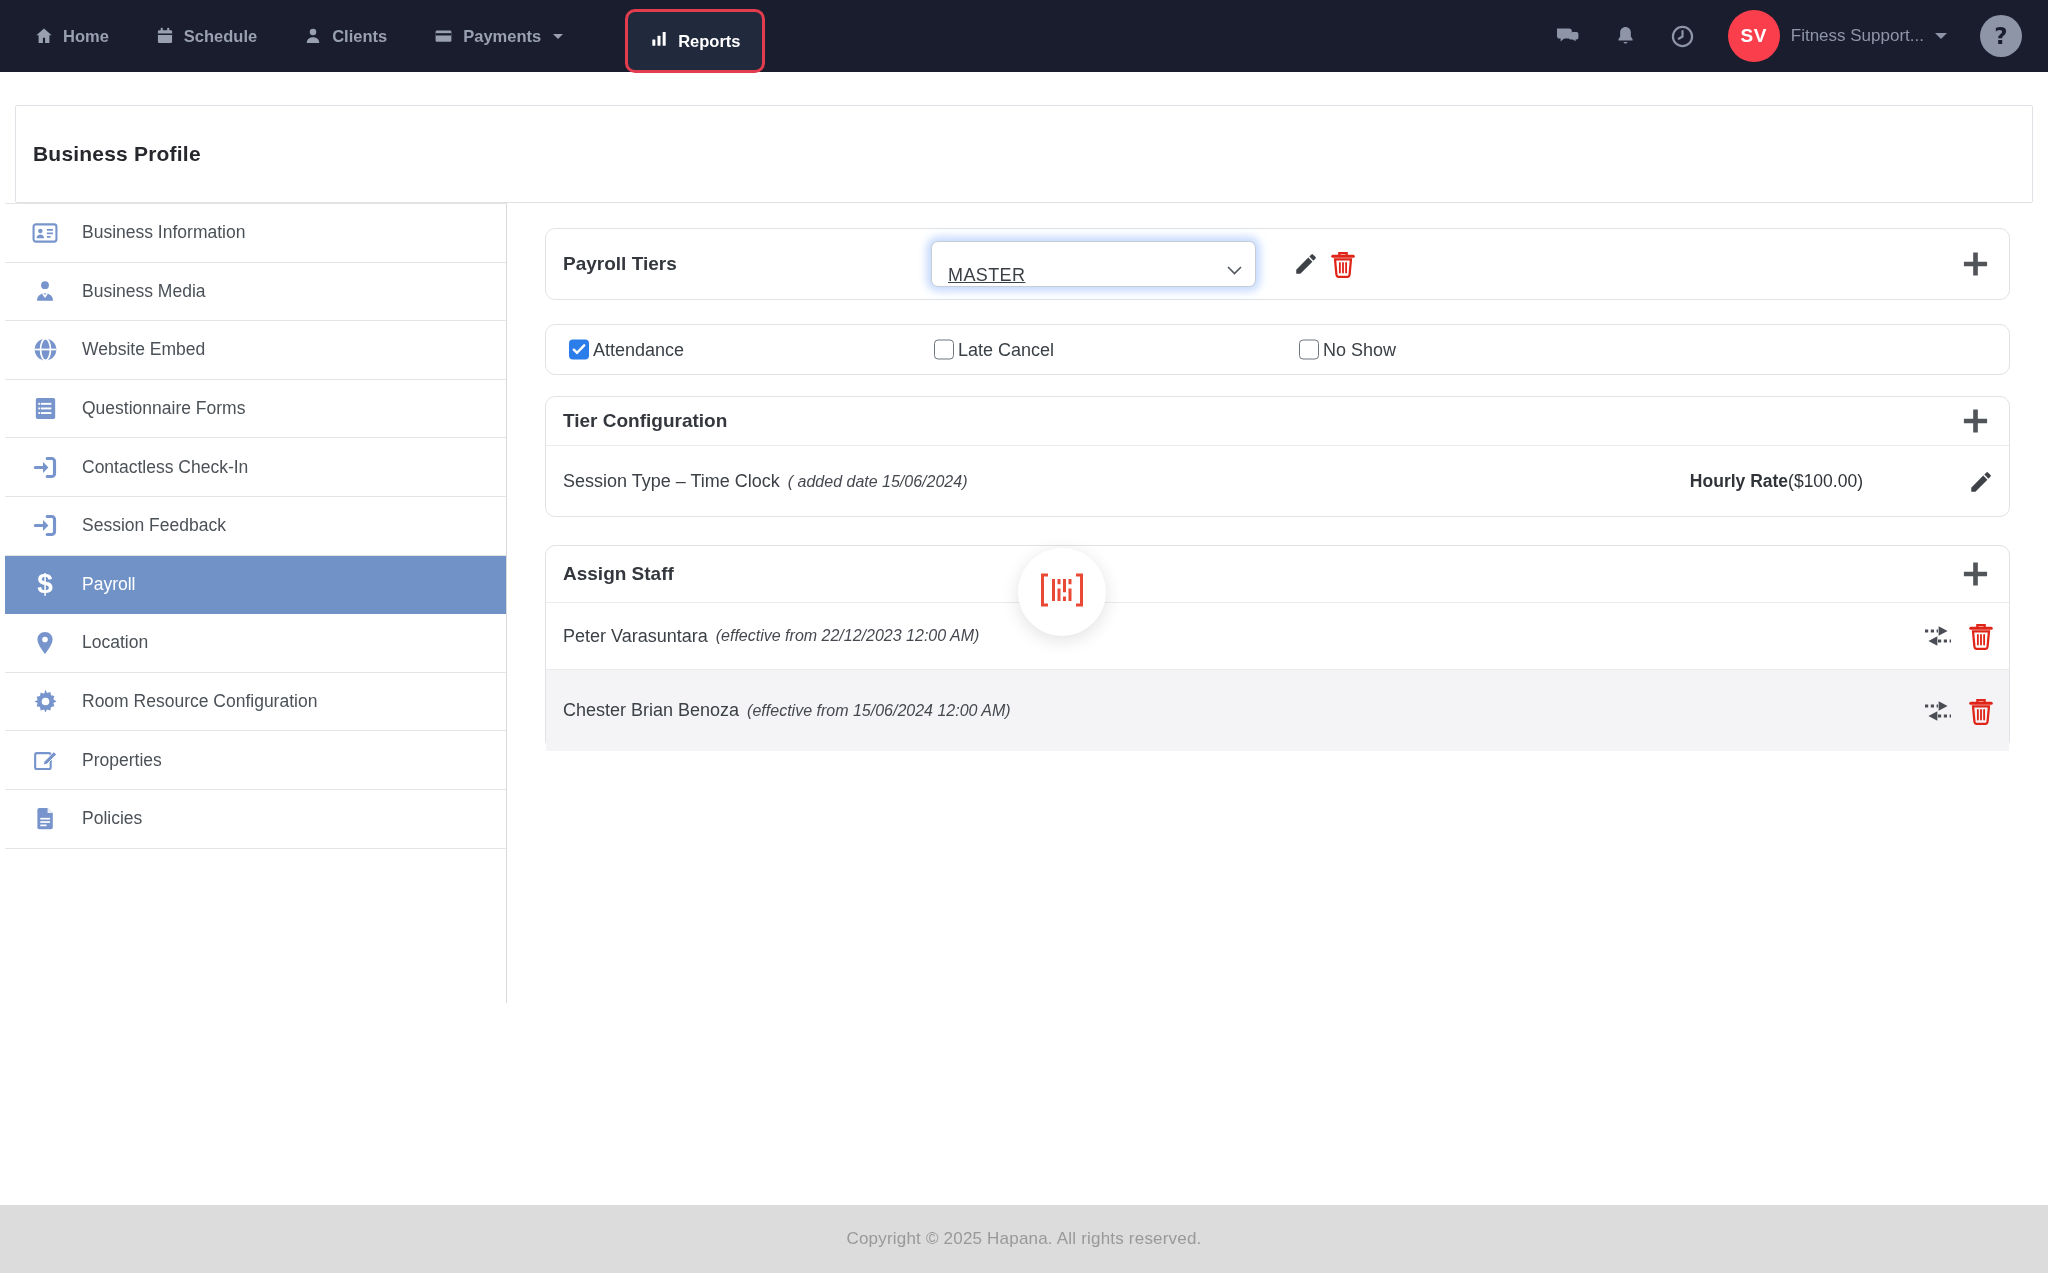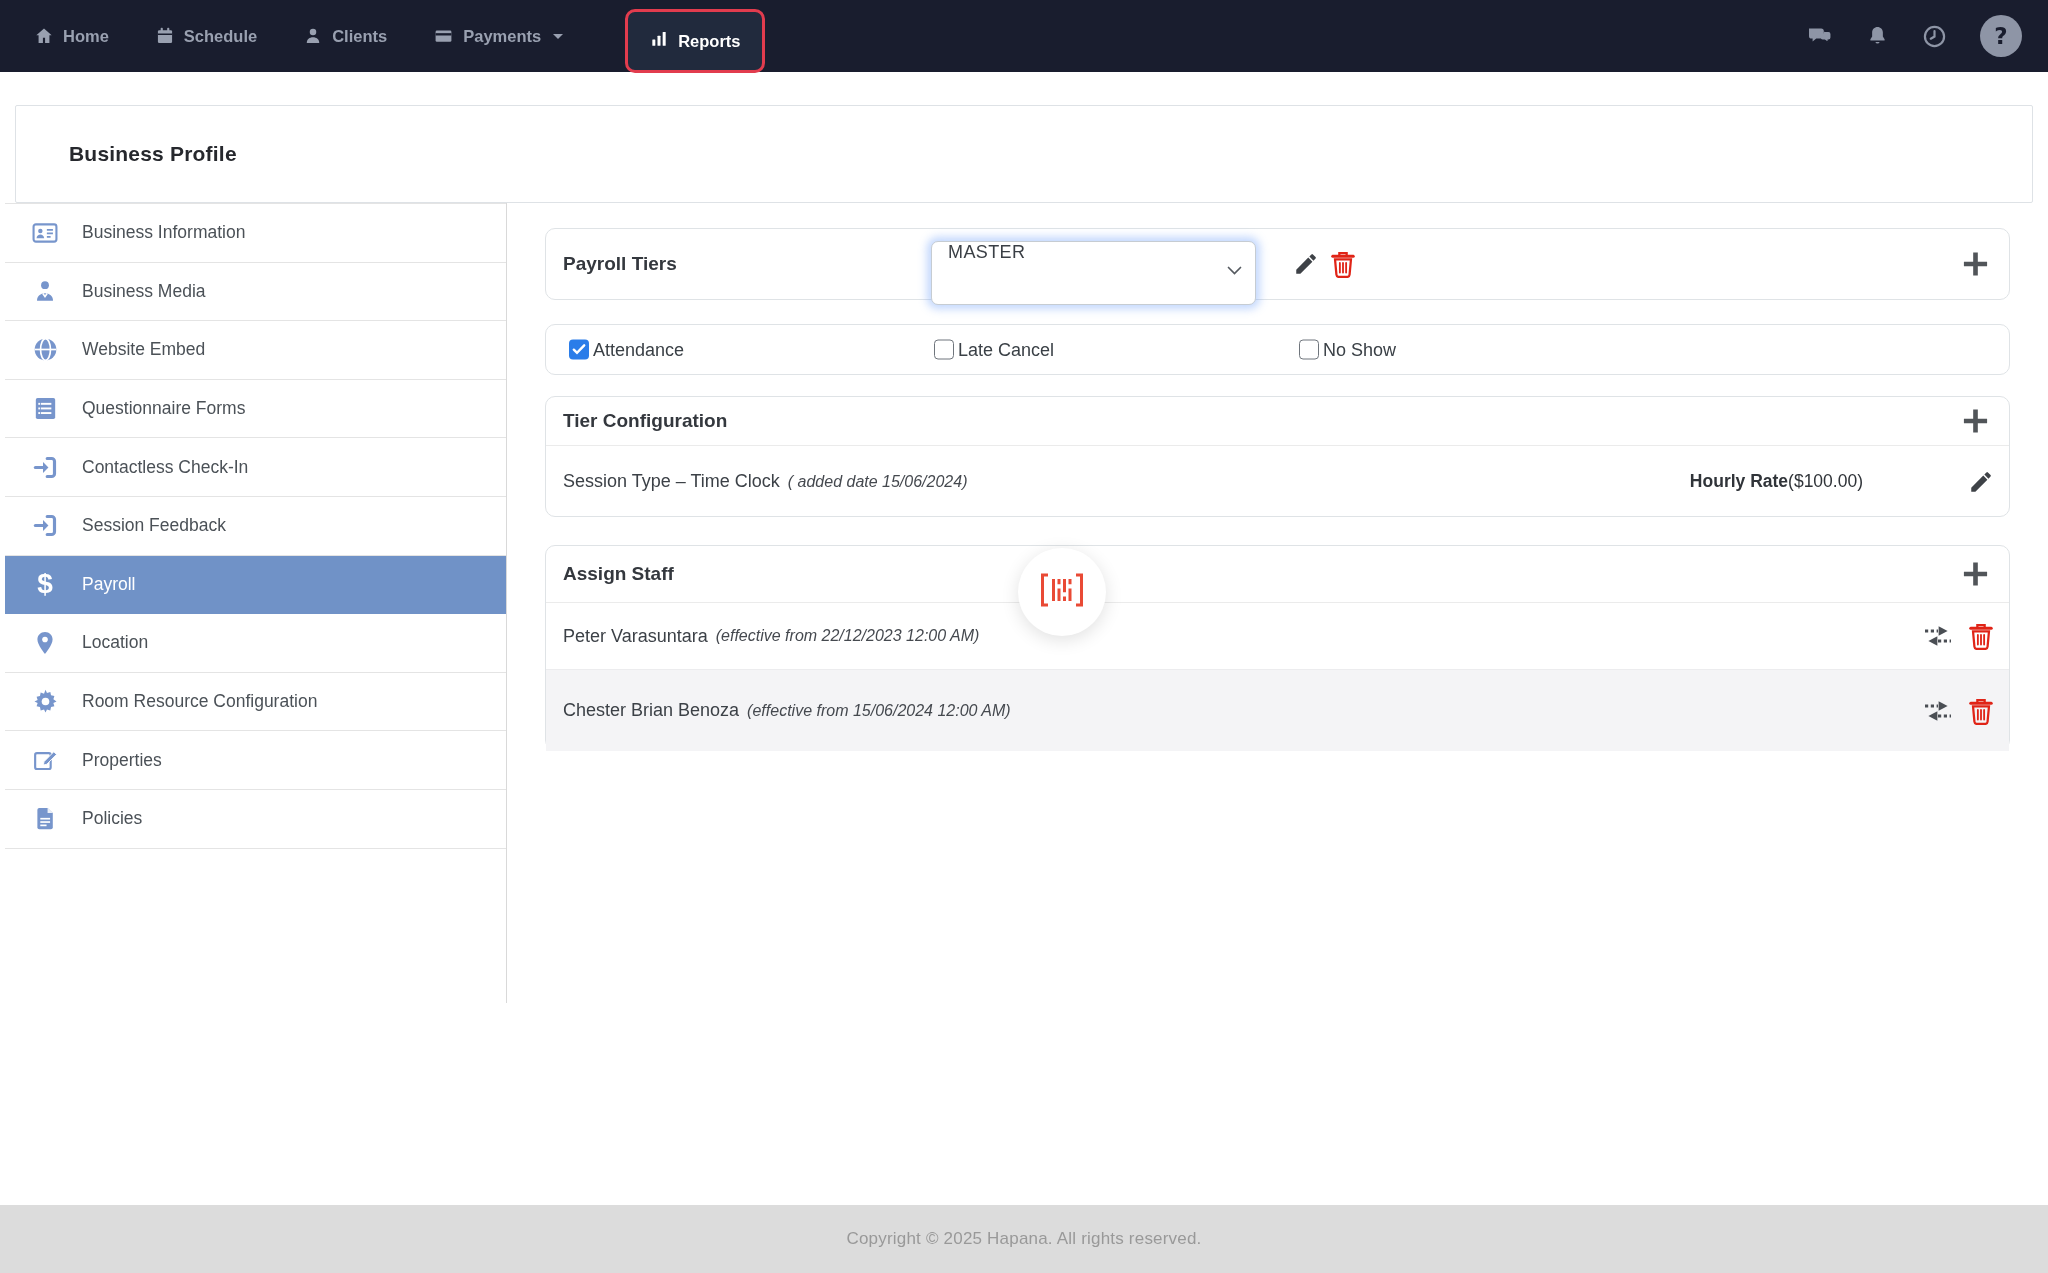--- a/index.html
+++ b/index.html
@@ -16,35 +16,35 @@
   .caret{width:0;height:0;border-left:5px solid transparent;border-right:5px solid transparent;border-top:5px solid #99a0b0;margin-left:3px;}
   .reports-tab{margin-left:16px;border:3px solid #e23c4e;border-radius:10px;background:#212a3d;height:58px;padding:0 21px;display:flex;align-items:center;gap:9px;color:#ffffff;font-size:16.5px;font-weight:700;transform:translateY(5px);cursor:pointer;}
   .nav-right{position:absolute;right:0;top:0;height:72px;display:flex;align-items:center;gap:33px;padding-right:26px;}
   .icon-btn{cursor:pointer;display:flex;align-items:center;}
   .account{display:flex;align-items:center;gap:11px;cursor:pointer;}
   .avatar{width:52px;height:52px;border-radius:50%;background:#fb3e4c;color:#fff;font-weight:700;font-size:19px;display:flex;align-items:center;justify-content:center;letter-spacing:.5px;}
   .account-name{color:#8e95a6;font-size:17px;white-space:nowrap;max-width:138px;overflow:hidden;}
   .caret-lg{width:0;height:0;border-left:6px solid transparent;border-right:6px solid transparent;border-top:6px solid #8e95a6;}
   .help-btn{width:42px;height:42px;border-radius:50%;background:#8e95a6;color:#191d2e;font-weight:800;font-size:23px;display:flex;align-items:center;justify-content:center;cursor:pointer;font-family:"DejaVu Sans",sans-serif;}
   
-  .title-card{position:absolute;left:15px;right:15px;top:105px;height:98px;background:#fff;border:1px solid #dee2e6;border-radius:2px;display:flex;align-items:center;box-sizing:border-box;padding-left:36px;}
+  .title-card{position:absolute;left:15px;right:15px;top:105px;height:98px;background:#fff;border:1px solid #dee2e6;border-radius:2px;display:flex;align-items:center;box-sizing:border-box;}
   .title-card h1{margin:0 0 0 17px;font-size:21px;font-weight:700;color:#26282d;letter-spacing:.2px;}
   
   .sidebar{position:absolute;left:5px;top:203px;width:502px;height:800px;border-right:1px solid #d9d9d9;box-sizing:border-box;background:#fff;}
   .side-list{border-top:1px solid #e4e4e4;}
   .side-item{height:58.6px;display:flex;align-items:center;gap:23px;padding-left:26px;border-bottom:1px solid #e4e4e4;box-sizing:border-box;color:#4b5157;font-size:17.5px;cursor:pointer;}
   .side-item .ic{width:28px;height:28px;flex:none;display:flex;align-items:center;justify-content:center;}
   .side-item.active{background:#7092c7;color:#ffffff;border-bottom-color:#7092c7;}
   .dollar-glyph{font-size:28px;font-weight:700;color:#7795cc;line-height:1;}
   .side-item.active .dollar-glyph{color:#fff;}
   
   .card{position:absolute;left:545px;width:1465px;background:#fff;border:1px solid #dfe3e6;border-radius:10px;box-sizing:border-box;}
   .tiers-card{top:228px;height:72px;}
   .tiers-label{position:absolute;left:17px;top:50%;transform:translateY(-50%);font-weight:700;font-size:19px;color:#34383e;}
-  .tier-select{position:absolute;left:385px;top:12px;width:325px;height:64px;border:1px solid #c6ccd2;border-radius:7px;box-shadow:0 0 9px 4px rgba(110,160,250,.42);display:flex;align-items:flex-start;background:#fff;font-size:18px;color:#3a3f45;padding-left:16px;box-sizing:border-box;cursor:pointer;letter-spacing:.4px;}
+  .tier-select{position:absolute;left:385px;top:12px;width:325px;height:46px;border:1px solid #c6ccd2;border-radius:7px;box-shadow:0 0 9px 4px rgba(110,160,250,.42);display:flex;align-items:flex-end;background:#fff;font-size:18px;color:#3a3f45;padding-left:16px;box-sizing:border-box;cursor:pointer;letter-spacing:.4px;text-decoration:underline;}
   .tier-select .chev{position:absolute;right:13px;top:18px;}
   .abs-ic{position:absolute;top:50%;transform:translateY(-50%);cursor:pointer;display:flex;}
   .plus-pos{right:19px;}
   .checks-card{top:324px;height:51px;}
   .check-group{position:absolute;top:50%;transform:translateY(-50%);display:flex;align-items:center;gap:4px;font-size:18px;color:#3a4046;cursor:pointer;}
   .cg-0{left:23px;} .cg-1{left:388px;} .cg-2{left:753px;}
   .checkbox{width:20px;height:20px;border-radius:4px;box-sizing:border-box;flex:none;}
   .checkbox.unchecked{border:1.7px solid #6f757c;background:#fff;}
   .checkbox.checked{background:#2b7de9;display:flex;align-items:center;justify-content:center;}
   .config-card{top:396px;height:121px;}
@@ -129,20 +129,25 @@
           <path d="M12 2.6c-3.1 0-5.6 2.4-5.6 5.6v4.3L4.6 15.4v1.3h14.8v-1.3l-1.8-2.9V8.2c0-3.2-2.5-5.6-5.6-5.6z"></path>
           <path d="M9.8 18.3a2.3 2.3 0 0 0 4.4 0z"></path>
         </svg>
       </span>
     <span class="icon-btn">
         <svg width="25" height="25" viewBox="0 0 24 24" fill="none" stroke="#8e95a6" stroke-width="2.1">
           <circle cx="12" cy="12" r="9.2"></circle>
           <path d="M12 6.8V12l-3.6 2.1" stroke-linecap="round"></path>
         </svg>
       </span>
+    <div class="account">
+      <span class="avatar">SV</span>
+      <span class="account-name">Fitness Support...</span>
+      <span class="caret-lg"></span>
+    </div>
     <span class="help-btn">?</span>
   </div>
 </div>
 
 <div class="title-card">
   <h1>Business Profile</h1>
 </div>
 
 <div class="sidebar">
   <div class="side-list">

